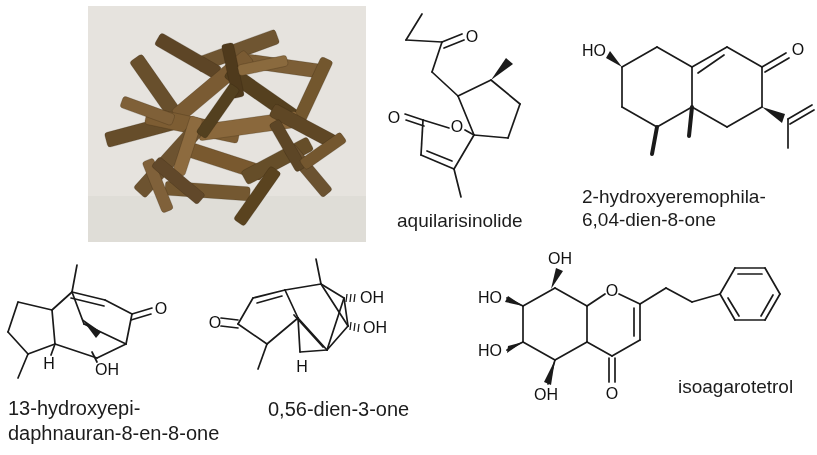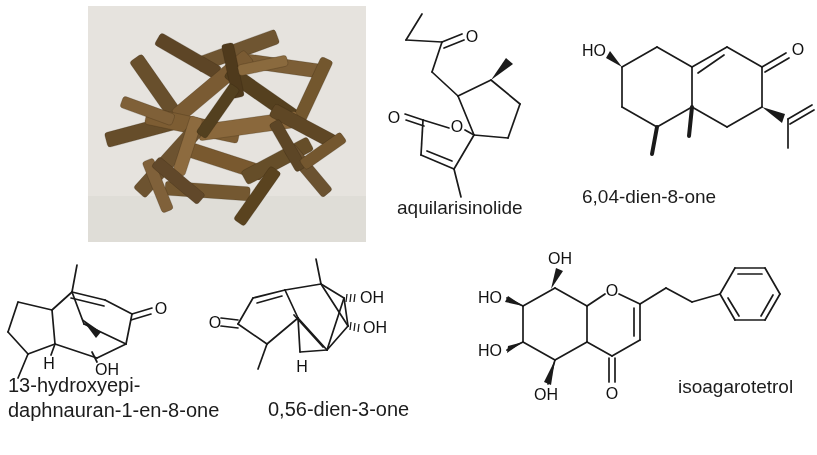--- a/index.html
+++ b/index.html
@@ -87,21 +87,21 @@
         <line x1="46" y1="118" x2="28" y2="112"></line>
 
         <line x1="76" y1="161" x2="83" y2="189"></line>
       </g>
       <polygon class="w" points="113,72 128,50 135,56"></polygon>
       <text x="94" y="34" text-anchor="middle">O</text>
       <text x="16" y="115" text-anchor="middle">O</text>
       <text x="79" y="124" text-anchor="middle">O</text>
     </svg>
   </div>
-  <div class="abs caption" style="left:397px;top:196px;">aquilarisinolide</div>
+  <div class="abs caption" style="left:397px;top:209px;">aquilarisinolide</div>
 
   <div class="abs" style="left:572px;top:22px;width:245px;height:162px;">
     <svg width="245" height="162" viewBox="0 0 245 162">
       <g class="b">
 
         <line x1="85" y1="25" x2="120" y2="45"></line>
         <line x1="120" y1="45" x2="120" y2="85"></line>
         <line x1="120" y1="85" x2="85" y2="105"></line>
         <line x1="85" y1="105" x2="50" y2="85"></line>
         <line x1="50" y1="85" x2="50" y2="45"></line>
@@ -126,20 +126,21 @@
         <polygon class="w" points="50,45 34,36 38,29"></polygon>
         <polygon class="w" points="190,85 213,92 210,101"></polygon>
         <line class="bb" x1="120" y1="85" x2="117" y2="114"></line>
         <line class="bb" x1="85" y1="105" x2="80" y2="132"></line>
       </g>
       <text x="34" y="34" text-anchor="end">HO</text>
       <text x="226" y="33" text-anchor="middle">O</text>
     </svg>
   </div>
   <div class="abs caption" style="left:582px;top:185px;">
+    <div>2-hydroxyeremophila-</div>
     <div>6,04-dien-8-one</div>
   </div>
 
   <div class="abs" style="left:2px;top:252px;width:175px;height:146px;">
     <svg width="175" height="146" viewBox="0 0 175 146">
       <g class="b">
 
         <line x1="16" y1="50" x2="6" y2="80"></line>
         <line x1="6" y1="80" x2="26" y2="102"></line>
         <line x1="26" y1="102" x2="53" y2="92"></line>
@@ -166,23 +167,23 @@
 
         <line x1="90" y1="100" x2="95" y2="110"></line>
         <line x1="53" y1="92" x2="49" y2="103"></line>
       </g>
       <polygon class="w" points="79,66 94,86 99,80"></polygon>
       <text x="159" y="62" text-anchor="middle">O</text>
       <text x="105" y="123" text-anchor="middle">OH</text>
       <text x="47" y="117" text-anchor="middle">H</text>
     </svg>
   </div>
-  <div class="abs caption big" style="left:8px;top:373px;">
+  <div class="abs caption big" style="left:8px;top:396px;">
     <div>13-hydroxyepi-</div>
-    <div>daphnauran-1-en-8-one</div>
+    <div>daphnauran-8-en-8-one</div>
   </div>
 
   <div class="abs" style="left:205px;top:252px;width:195px;height:146px;">
     <svg width="195" height="146" viewBox="0 0 195 146">
       <g class="b">
 
         <line x1="16" y1="66" x2="33" y2="68"></line>
         <line x1="16" y1="74" x2="33" y2="76"></line>
 
         <line x1="33" y1="72" x2="48" y2="46"></line>

